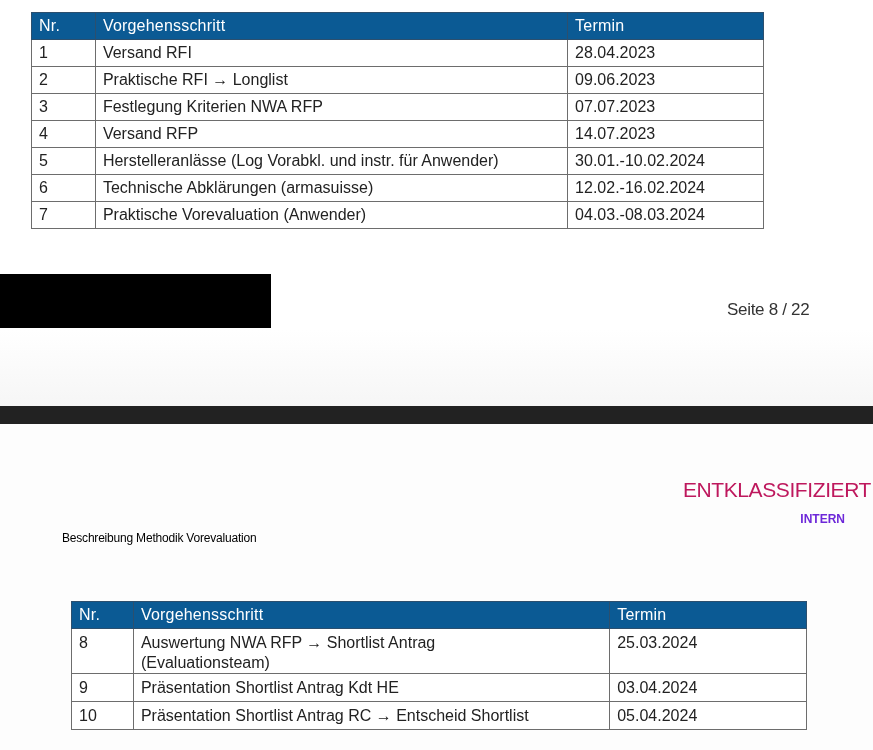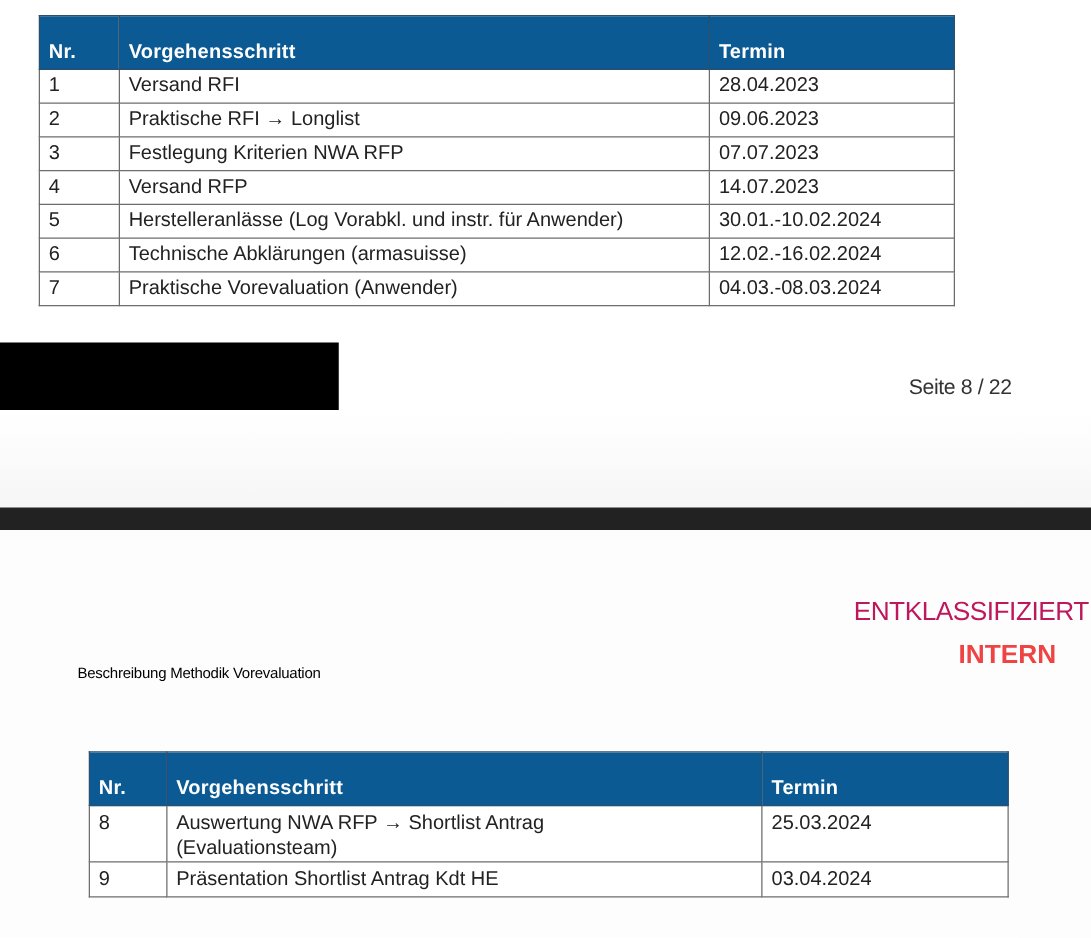--- a/index.html
+++ b/index.html
@@ -36,23 +36,23 @@
     }
     table.steps {
       position: absolute;
       border-collapse: collapse;
       font-size: 16px;
       color: #222;
     }
     table.steps th {
       background: #0b5a94;
       color: #ffffff;
-      font-weight: bold;
+      font-weight: normal;
       text-align: left;
-      padding: 16px 0 0 7px;
+      padding: 0 0 0 7px;
       border: 1px solid #2c4f6e;
       height: 26px;
       letter-spacing: 0.2px;
     }
     table.steps td {
       border: 1px solid #6d6d6d;
       padding: 0 0 0 7px;
       height: 26px;
       vertical-align: middle;
       background: #ffffff;
@@ -95,23 +95,23 @@
     .classification {
       position: absolute;
       right: 2px; top: 478px;
       font-size: 21px;
       color: #be185d;
       letter-spacing: -0.4px;
     }
     .classification-level {
       position: absolute;
       right: 28px; top: 512px;
-      font-size: 21px;
+      font-size: 12px;
       font-weight: bold;
-      color: #ef4444;
+      color: #6d28d9;
     }
     .doc-title {
       position: absolute;
       left: 62px; top: 531px;
       font-size: 12px;
       color: #000000;
       letter-spacing: -0.2px;
     }
   </style>
 </head>
@@ -200,14 +200,19 @@
         <div>Auswertung NWA RFP → Shortlist Antrag</div>
         <div>(Evaluationsteam)</div>
       </td>
       <td>25.03.2024</td>
     </tr>
     <tr>
       <td>9</td>
       <td>Präsentation Shortlist Antrag Kdt HE</td>
       <td>03.04.2024</td>
     </tr>
+    <tr>
+      <td>10</td>
+      <td>Präsentation Shortlist Antrag RC → Entscheid Shortlist</td>
+      <td>05.04.2024</td>
+    </tr>
   </tbody>
 </table>
 
 </body></html>

